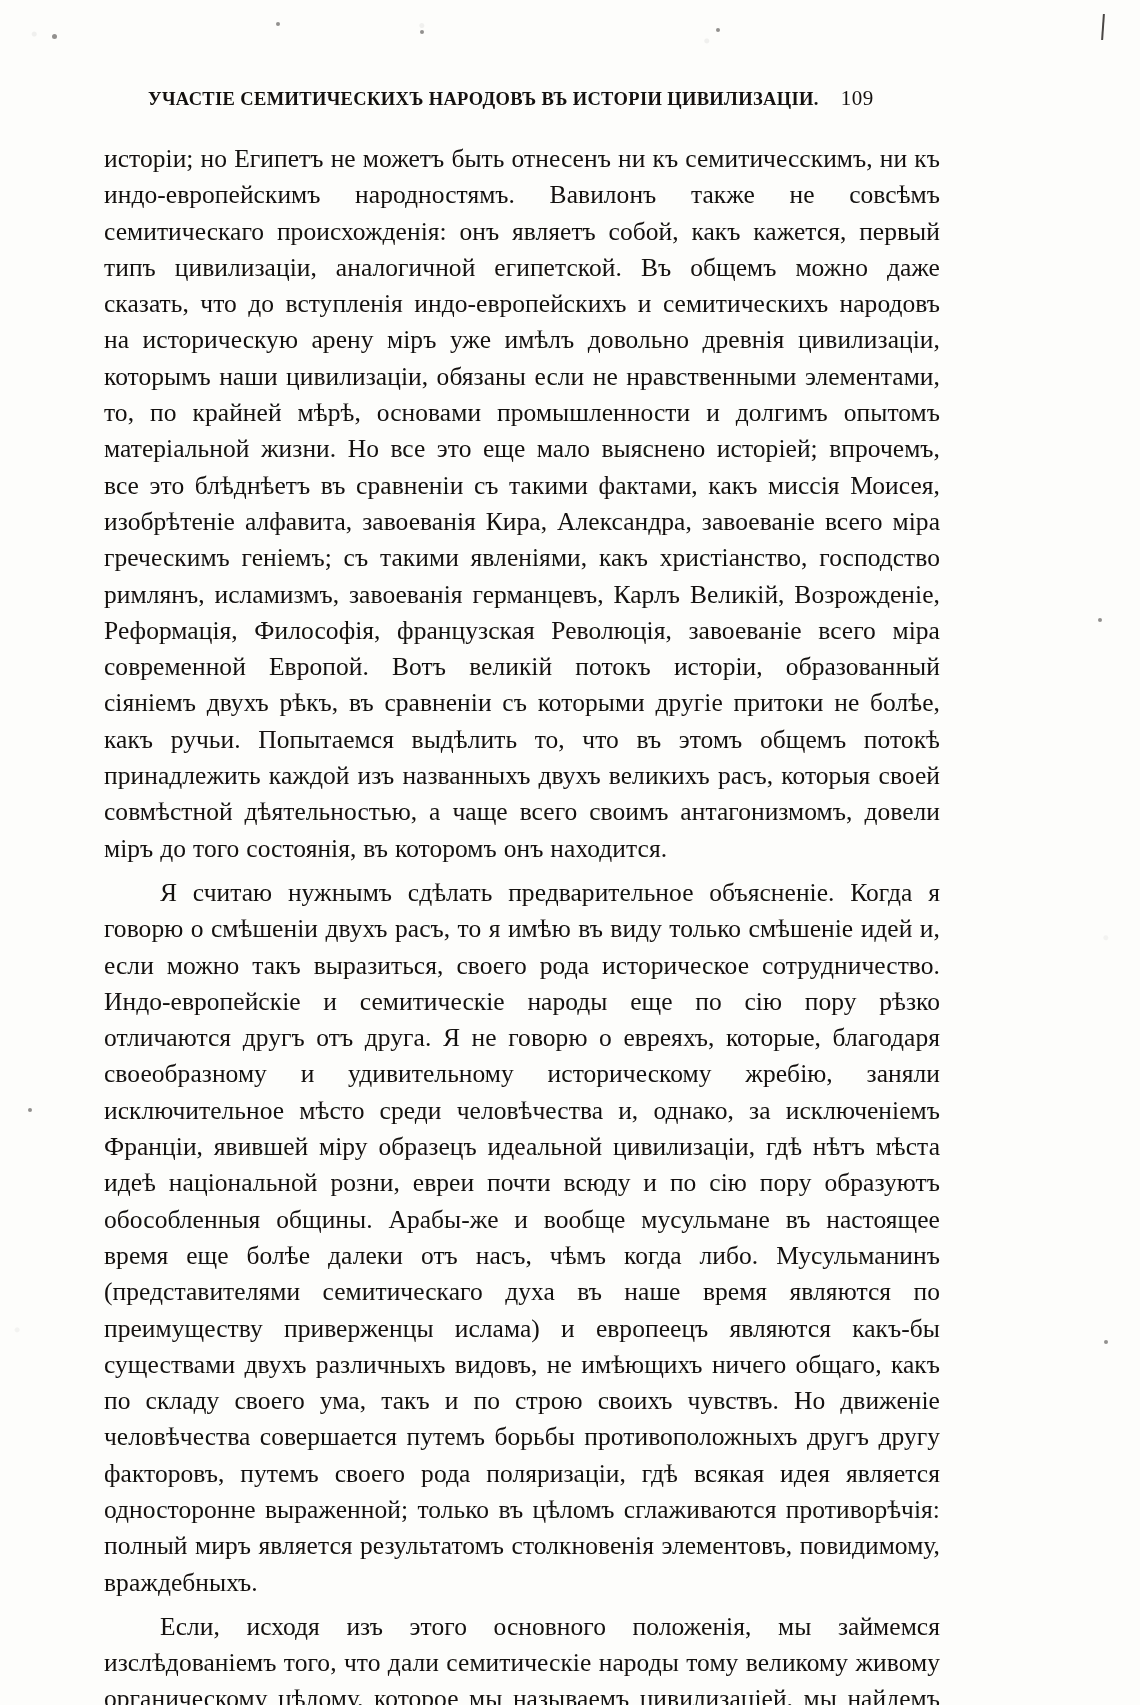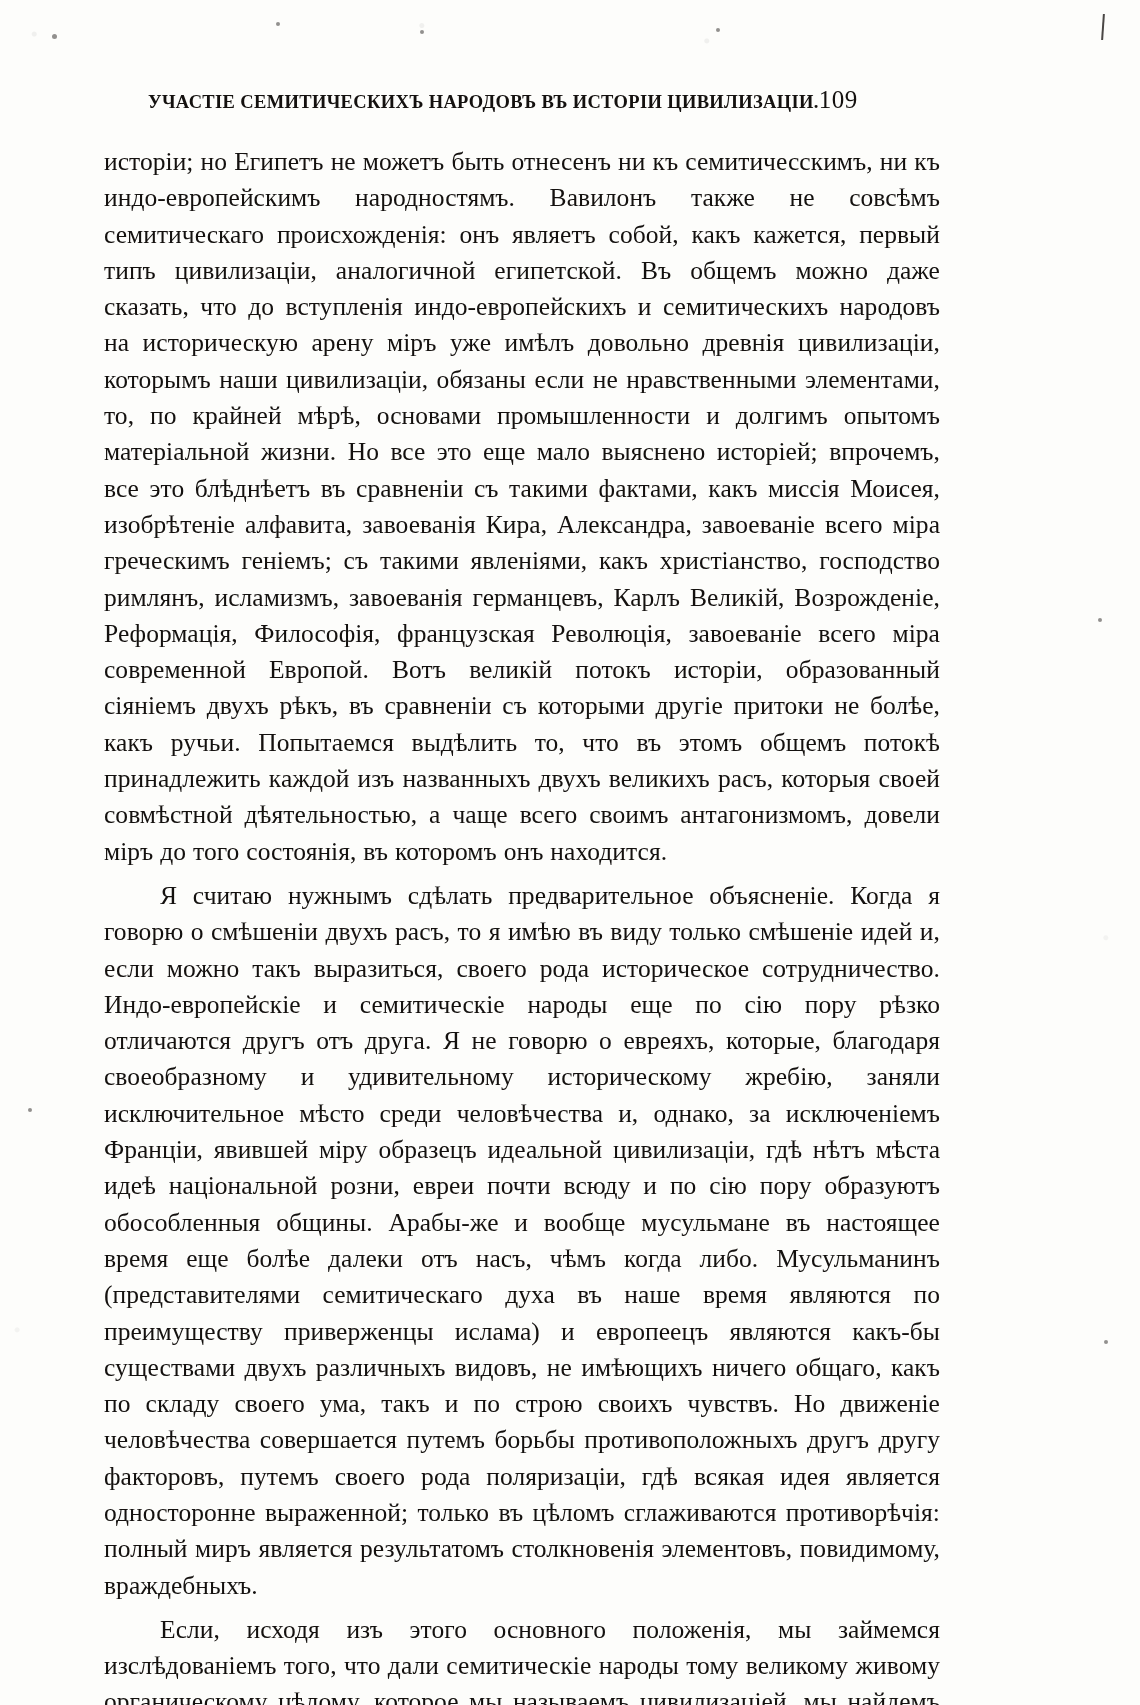--- a/index.html
+++ b/index.html
@@ -32,31 +32,32 @@
   .content {
     position: absolute;
     left: 96px;
     top: 86px;
     width: 852px;
   }
   .header-line {
     display: flex;
     align-items: baseline;
     justify-content: flex-start;
+    gap: 22px;
     margin-bottom: 30px;
     padding-left: 52px;
   }
   .running-head {
     font-size: 18.5px;
     letter-spacing: 0.35px;
     font-weight: 600;
     white-space: nowrap;
   }
   .page-number {
-    font-size: 25px;
+    font-size: 21px;
     font-weight: 500;
     letter-spacing: 0.5px;
   }
   .body-text p {
     margin: 8px;
     font-size: 25.5px;
     line-height: 36.3px;
     text-align: justify;
     text-justify: inter-word;
     letter-spacing: 0.05px;

